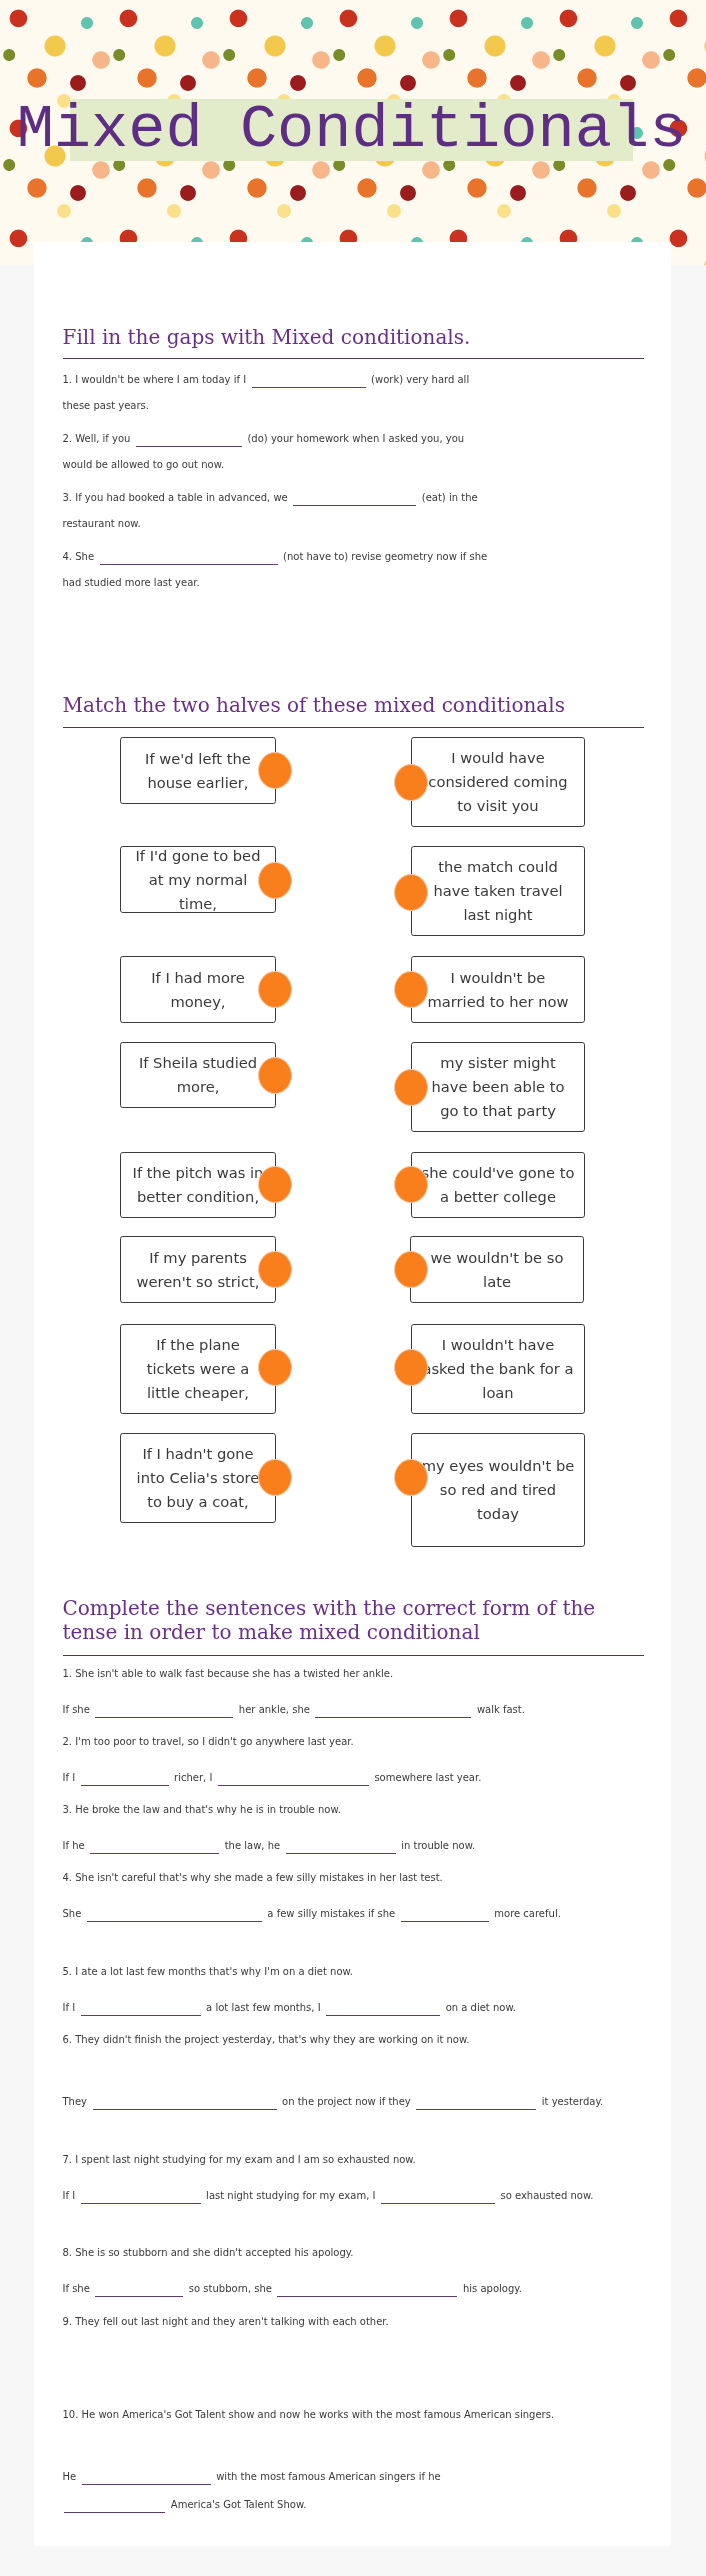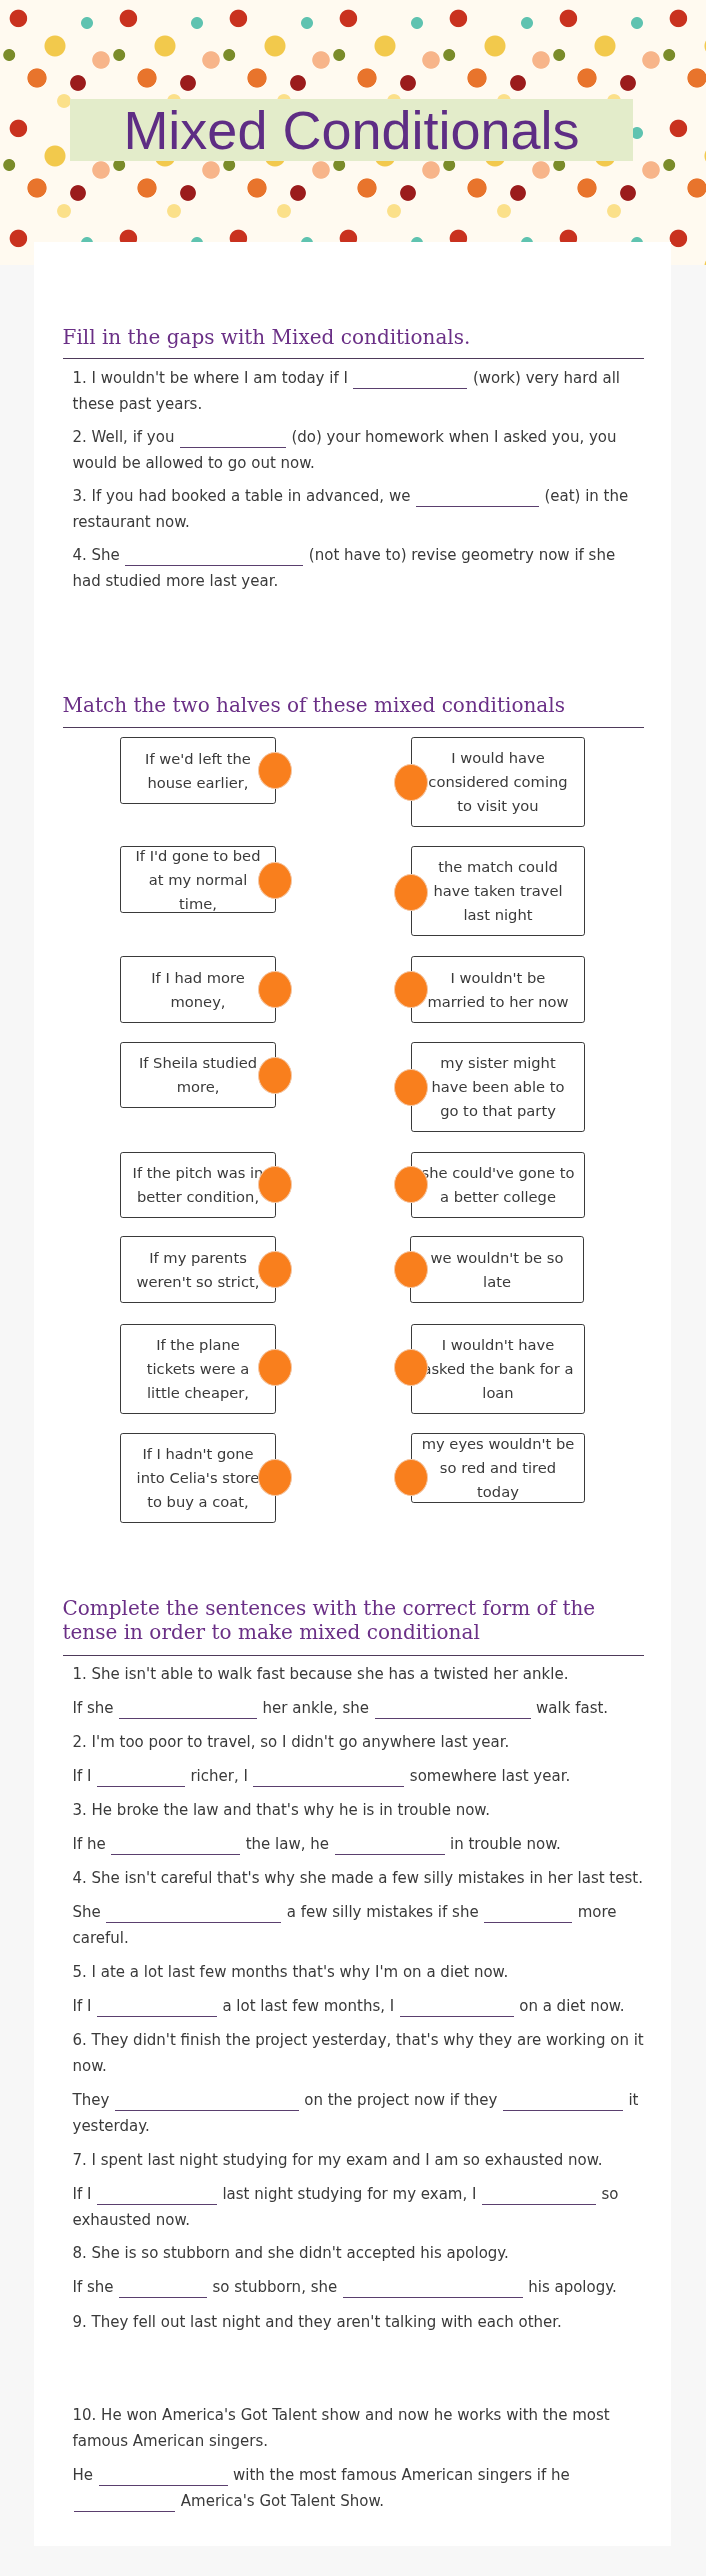--- a/index.html
+++ b/index.html
@@ -23,41 +23,41 @@
       radial-gradient(circle at 9.2px 55px, #7a8b2a 0 5.5px, transparent 6.4px),
       radial-gradient(circle at 64px 101px, #fbe08a 0 6.4px, transparent 7.4px);
     background-size: 110px 110px;
   }
   .banner-title-box {
     position: absolute; left: 70px; top: 99px; width: 563px; height: 62px;
     background: #e3ecca;
     display: flex; align-items: center; justify-content: center;
   }
   .banner-title {
-    font-family: Liberation Sans, sans-serif;
-    font-size: 54px; color: #5e2d84; letter-spacing: 0px; line-height: 1;
+    font-family: Liberation Mono, monospace;
+    font-size: 62px; color: #5e2d84; letter-spacing: 0px; line-height: 1;
     white-space: nowrap;
   }
   
   .card {
     position: absolute; left: 34px; top: 242px; width: 637px; height: 2304px;
     background: #ffffff;
   }
   .section-title {
     position: absolute; left: 28.5px; width: 581px;
     font-family: "DejaVu Serif", "Liberation Serif", serif;
     font-size: 20px; color: #6a2f86; line-height: 25px;
   }
   .rule {
     position: absolute; left: 28.5px; width: 581px; height: 0;
     border-top: 1.4px solid #4e3a5a;
   }
   .q {
     position: absolute; left: 28.5px; width: 581px;
-    font-size: 15px; line-height: 26px; color: #3a3a3a; margin-left: 10px;
+    font-size: 10px; line-height: 26px; color: #3a3a3a;
   }
   .blank {
     display: inline-block; vertical-align: baseline;
     border-bottom: 1.4px solid #5a3f6e; height: 16.6px; margin: 0 5.5px;
     position: relative; top: 5.5px;
   }
   
   .mbox {
     position: absolute; background: #fff;
     border: 1.4px solid #3a3a3a; border-radius: 2.8px;
@@ -135,21 +135,21 @@
   <div class="mbox" style="left:376px;top:994px;width:174px;height:67px">we wouldn't be so late</div>
   <div class="dot" style="left:360px;top:1009px"></div>
 
   <div class="mbox" style="left:86px;top:1082px;width:156px;height:90px">If the plane tickets were a little cheaper,</div>
   <div class="dot" style="left:224px;top:1107px"></div>
   <div class="mbox" style="left:377px;top:1082px;width:174px;height:90px">I wouldn't have asked the bank for a loan</div>
   <div class="dot" style="left:360px;top:1107px"></div>
 
   <div class="mbox" style="left:86px;top:1191px;width:156px;height:90px">If I hadn't gone into Celia's store to buy a coat,</div>
   <div class="dot" style="left:224px;top:1217px"></div>
-  <div class="mbox" style="left:377px;top:1191px;width:174px;height:70px">my eyes wouldn't be so red and tired today</div>
+  <div class="mbox" style="left:377px;top:1191px;width:174px;height:114px">my eyes wouldn't be so red and tired today</div>
   <div class="dot" style="left:360px;top:1217px"></div>
 
   <div class="section-title" style="top:1354px;line-height:24px">Complete the sentences with the correct form of the tense in order to make mixed conditional</div>
   <div class="rule" style="top:1413px"></div>
 
   <div class="q" style="top:1419px">1. She isn't able to walk fast because she has a twisted her ankle.</div>
   <div class="q" style="top:1453px">
     <span>If she</span><span class="blank" style="width:138px"></span><span>her ankle, she</span><span class="blank" style="width:156px"></span><span>walk fast.</span>
   </div>
 

